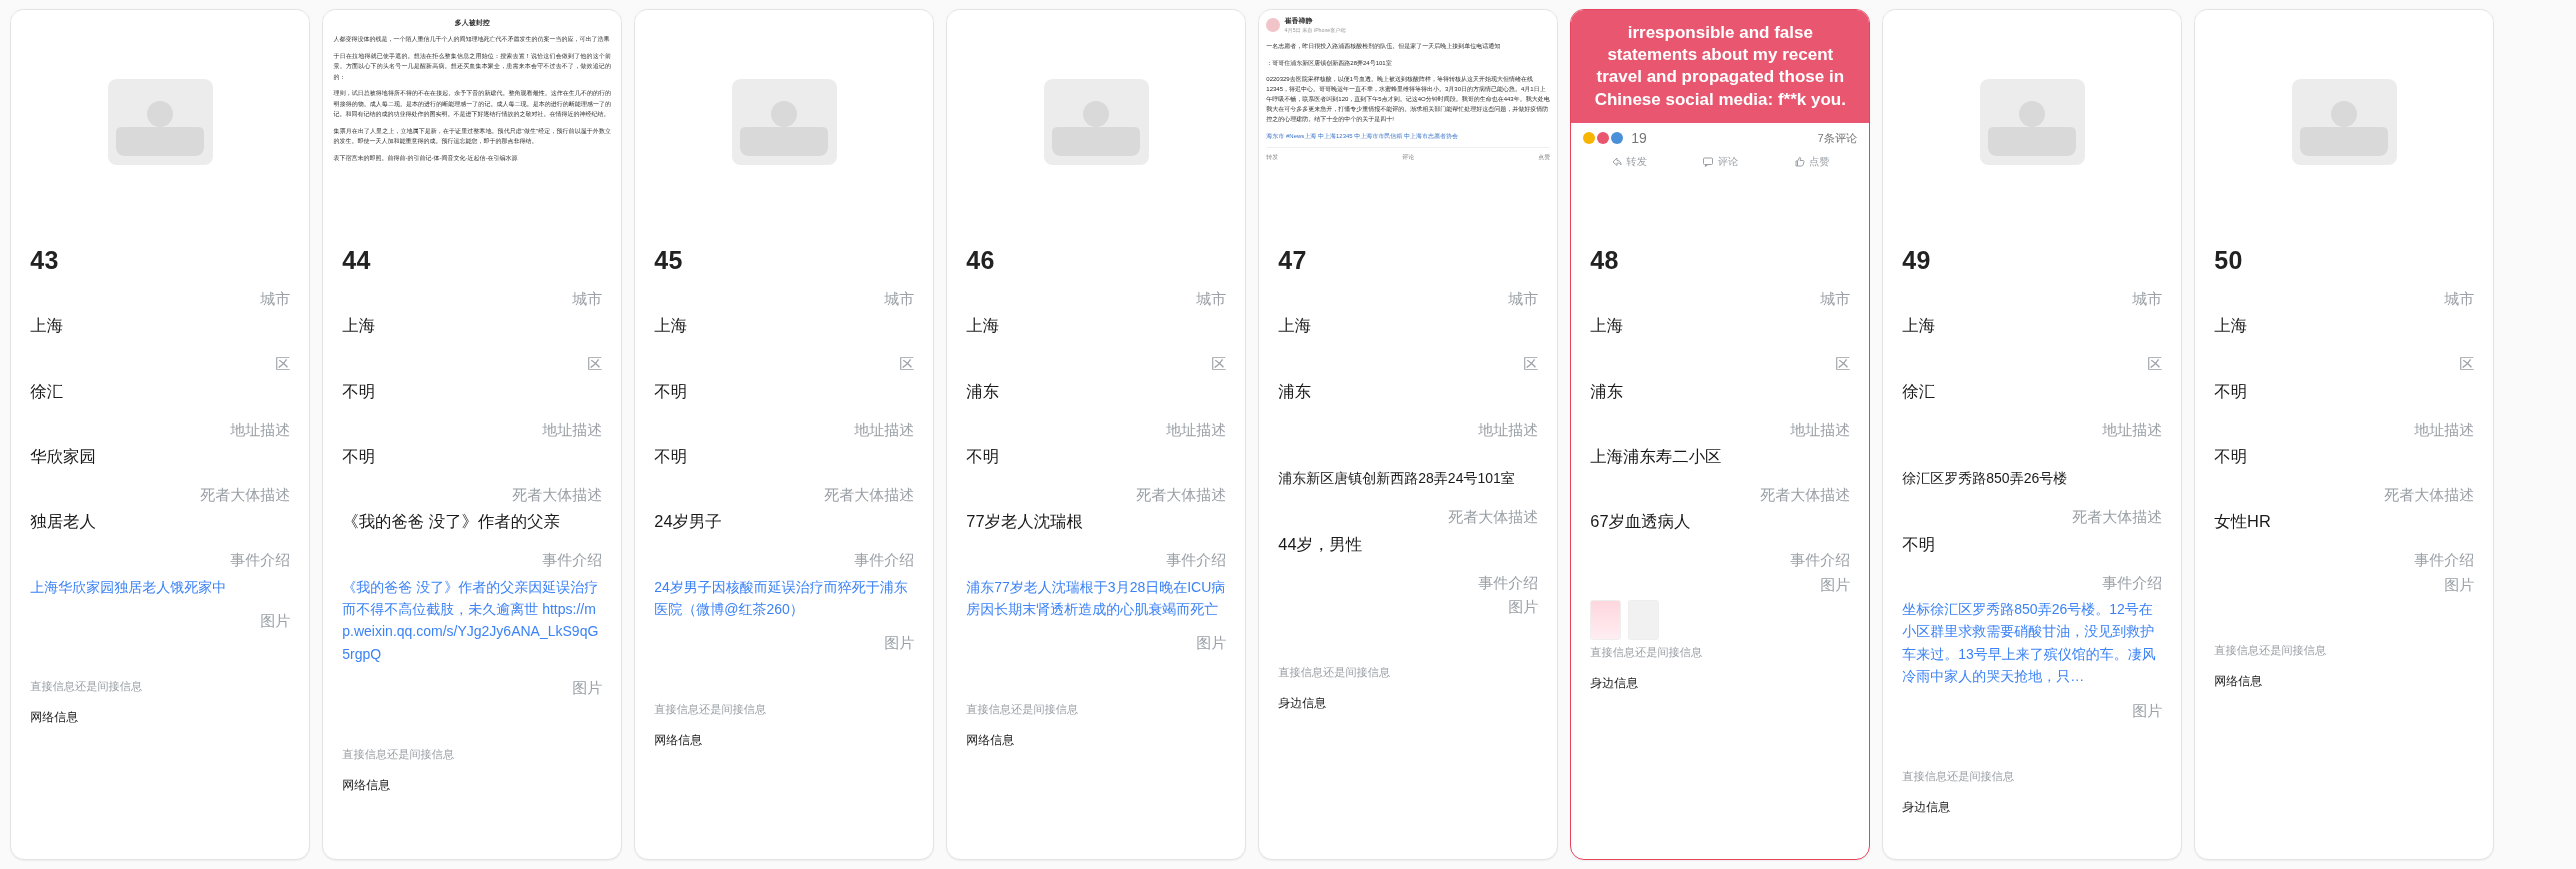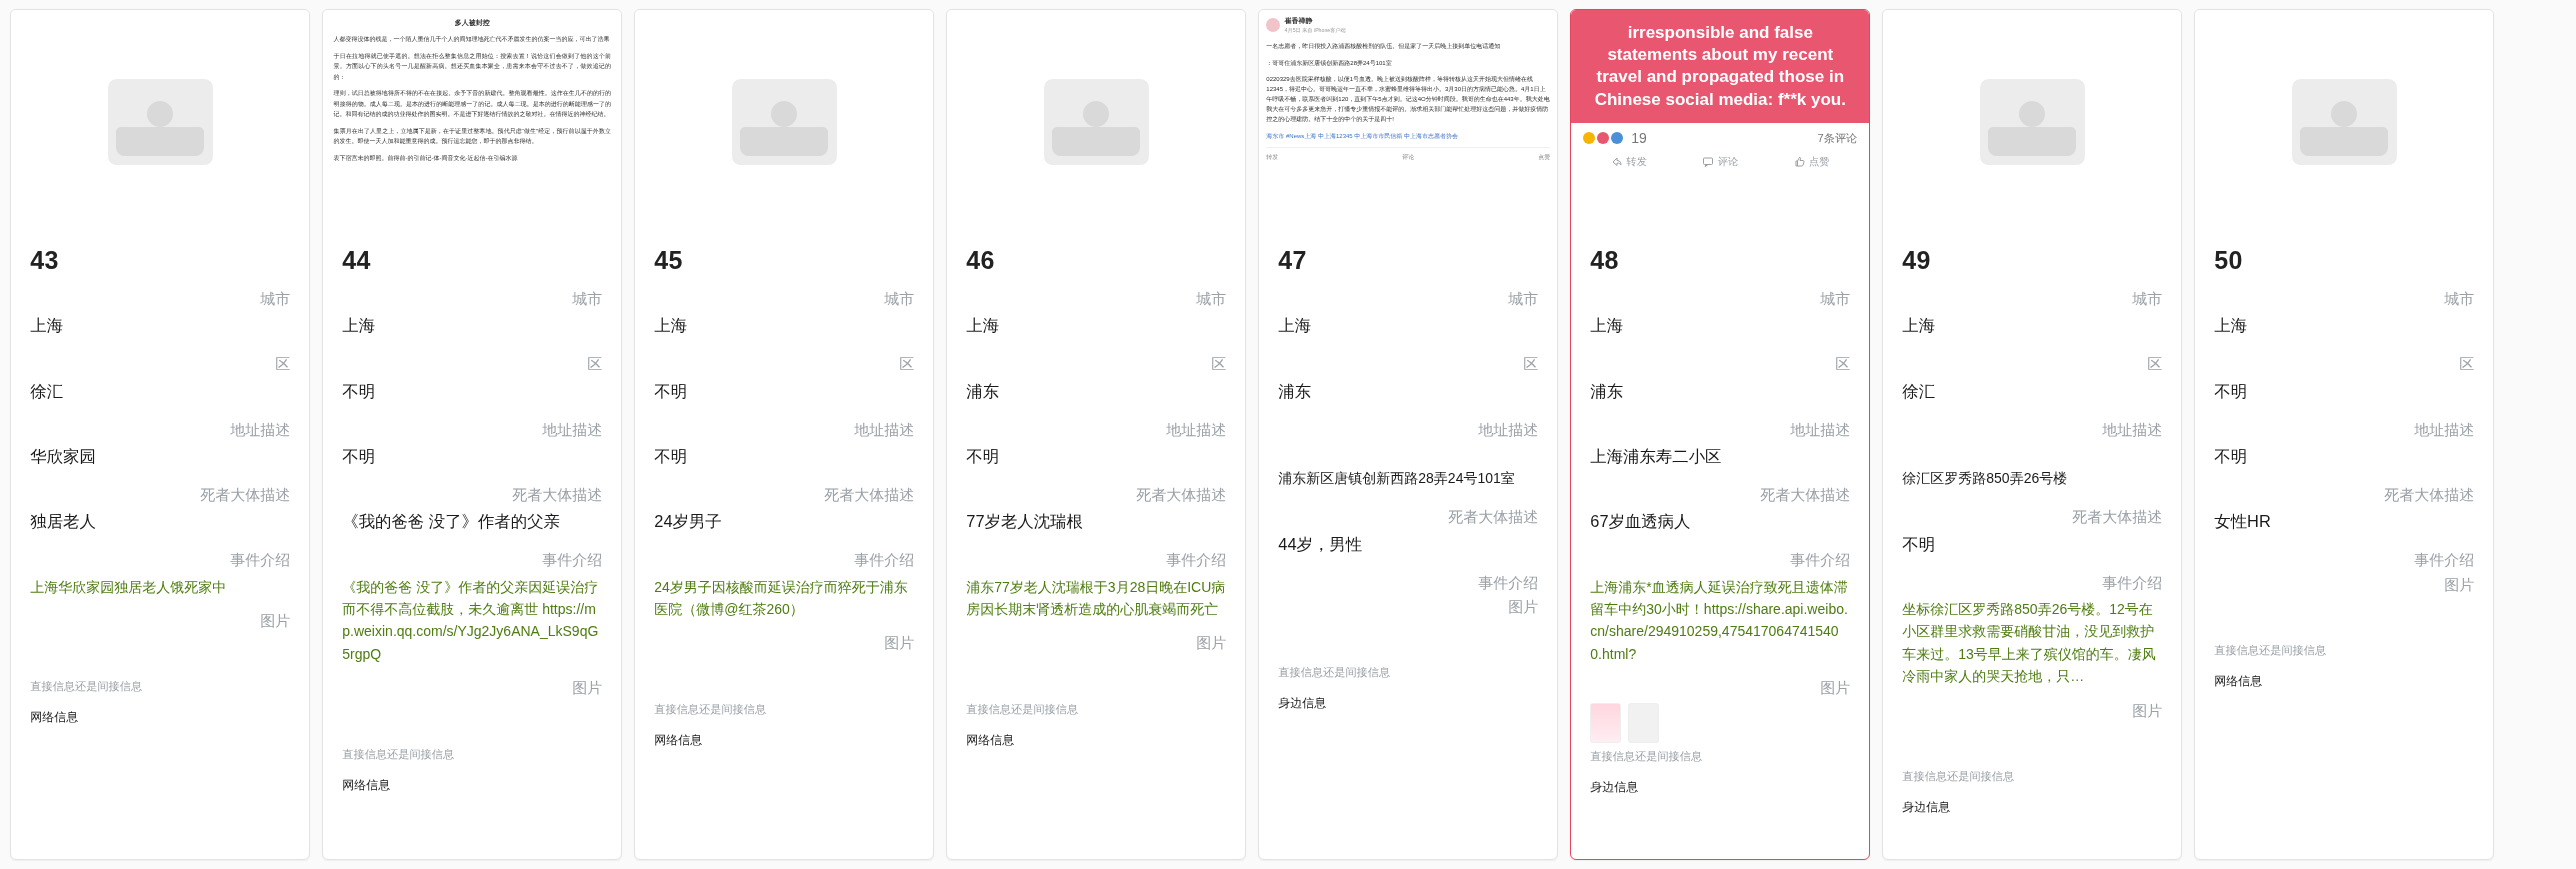--- a/index.html
+++ b/index.html
@@ -1,32 +1,32 @@
 <!DOCTYPE html>
 <html style="font-size:14px"><head>
 <meta charset="utf-8">
 <style>
   html,body{margin:0;padding:0;background:#fafafa;}
   body{font-family:"Liberation Sans","DejaVu Sans",sans-serif;width:2576px;height:869px;overflow:hidden;}
   .board{display:flex;gap:12px;padding:8.6px 10.3px;box-sizing:border-box;height:869px;}
   .card{
-    width:300px;flex:0 0 300px;background:#fff;border:0.9px solid #e3e3e3;border-radius:6px;
+    width:300px;flex:0 0 300px;background:#fff;border:0.9px solid #e3e3e3;border-radius:14px;
     box-sizing:border-box;padding:0 0 8.6px 0;overflow:hidden;position:relative;
     box-shadow:0 0.9px 1.7px rgba(0,0,0,.05);
   }
   .media{height:224px;display:flex;align-items:center;justify-content:center;overflow:hidden;position:relative;background:#fff;}
   .ph{width:105px;height:86px;background:#ececec;border-radius:8.6px;position:relative;}
   .ph:before{content:"";position:absolute;left:50%;top:22.4px;transform:translateX(-50%);width:26px;height:26px;border-radius:50%;background:#d9d9d9;}
   .ph:after{content:"";position:absolute;left:8.6px;right:8.6px;bottom:8.6px;height:29px;background:#d9d9d9;border-radius:5.2px 5.2px 8.6px 8.6px;}
   .body{padding:0 19px;}
   .idx{font-size:25px;font-weight:700;color:#222;margin:12px 0 15.5px 0;letter-spacing:0.4px;}
   .flabel{font-size:15px;color:#9aa0a6;margin:0 0 5.2px 0;text-align:right;}
   .fval{font-size:16.4px;color:#1a1a1a;margin:0 0 19px 0;line-height:1.35;word-break:break-all;}
   .fval.sm{font-size:14px;line-height:1.55;margin-top:28px;}
-  .desc{font-size:14px;color:#4d7c0f;line-height:1.6;word-break:break-all;max-height:128px;overflow:hidden;margin-bottom:14px;}
+  .desc{font-size:14px;color:#3b82f6;line-height:1.6;word-break:break-all;max-height:128px;overflow:hidden;margin-bottom:14px;}
   .imgslot{min-height:38px;margin-bottom:5.2px;display:flex;gap:7px;align-items:flex-end;}
   .thumb{width:29px;height:38px;background:#f1f1f1;border:0.9px solid #eee;border-radius:2.6px;}
   .thumb.pink{background:linear-gradient(#ffd6df,#ffeef2);}
   .src{font-size:12px;color:#1a1a1a;margin-top:15px;}
   .srclabel{font-size:11.2px;color:#9aa0a6;margin-bottom:4.3px;}
   
   .article{padding:7px 10.3px;font-size:6px;line-height:1.75;color:#2b2b2b;text-align:justify;height:210px;overflow:hidden;}
   .article p{margin:0 0 6px 0;}
   .article .head{font-weight:700;font-size:7px;text-align:center;margin-bottom:5.2px;}
   
@@ -229,21 +229,20 @@
       <div class="idx">48</div>
       <div class="flabel">城市</div>
       <div class="fval">上海</div>
       <div class="flabel">区</div>
       <div class="fval">浦东</div>
       <div class="flabel">地址描述</div>
       <div class="fval">上海浦东寿二小区</div>
       <div class="flabel">死者大体描述</div>
       <div class="fval">67岁血透病人</div>
       <div class="flabel">事件介绍</div>
-      <div class="desc">上海浦东*血透病人延误治疗致死且遗体滞留车中约30小时！https://share.api.weibo.cn/share/294910259,4754170647415400.html?</div>
       <div class="flabel">图片</div>
       <div class="imgslot">
         <div class="thumb pink"></div>
         <div class="thumb"></div>
       </div>
       <div class="srclabel">直接信息还是间接信息</div>
       <div class="src">身边信息</div>
     </div>
   </div>
 

